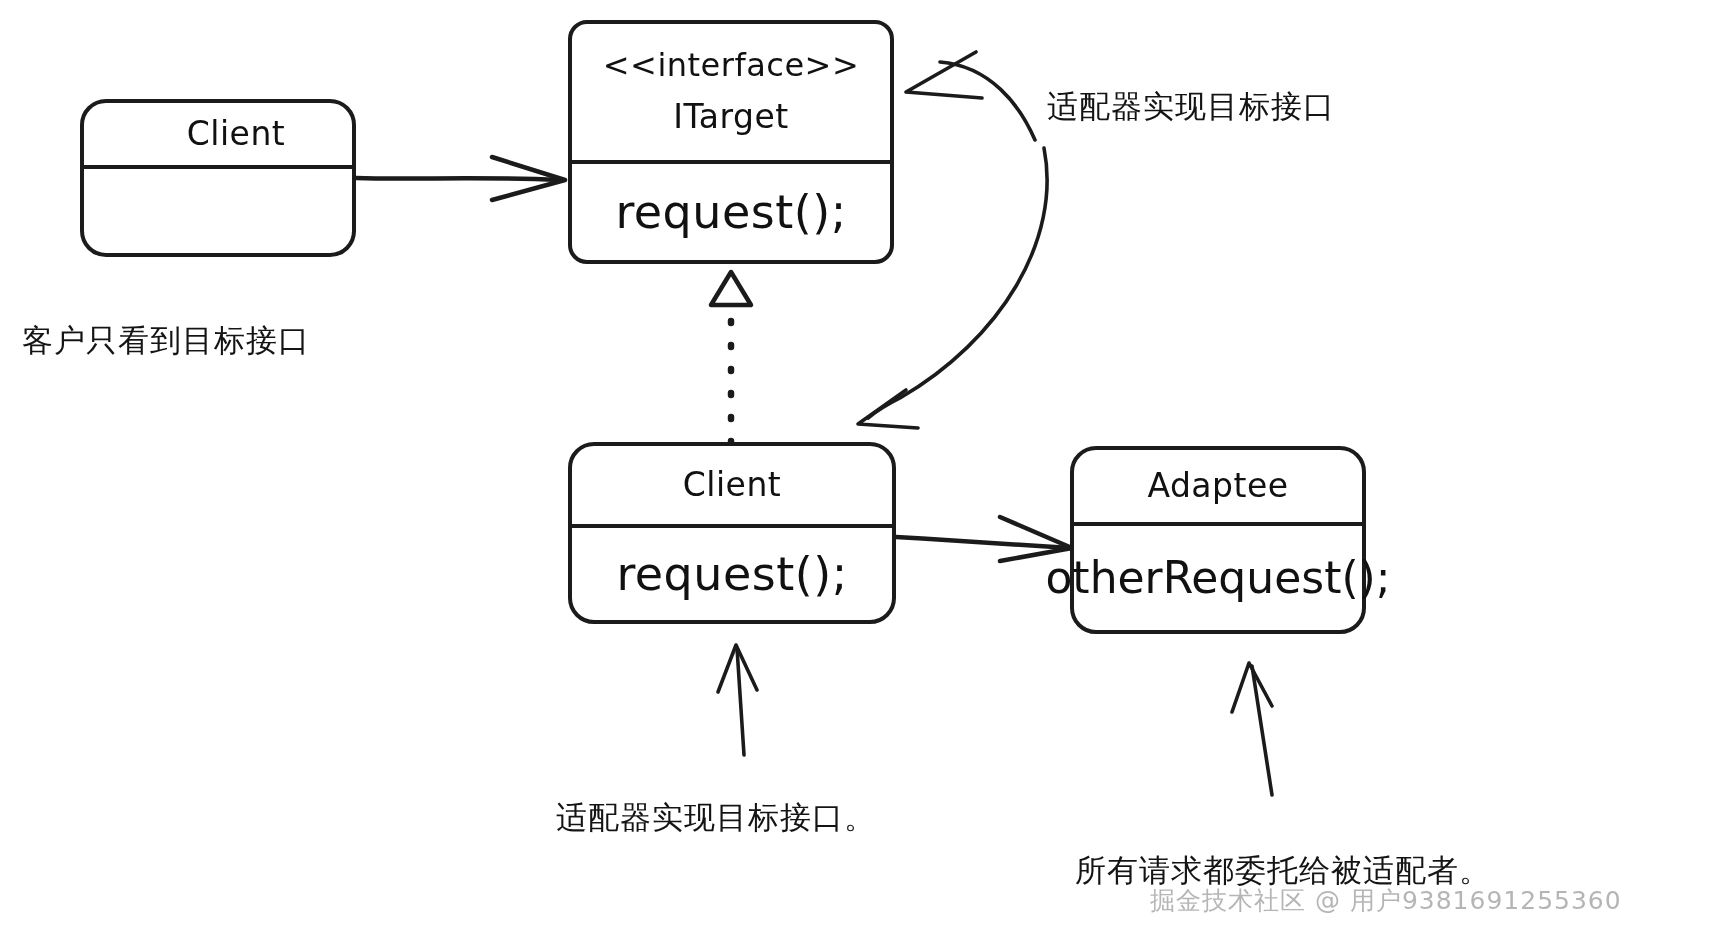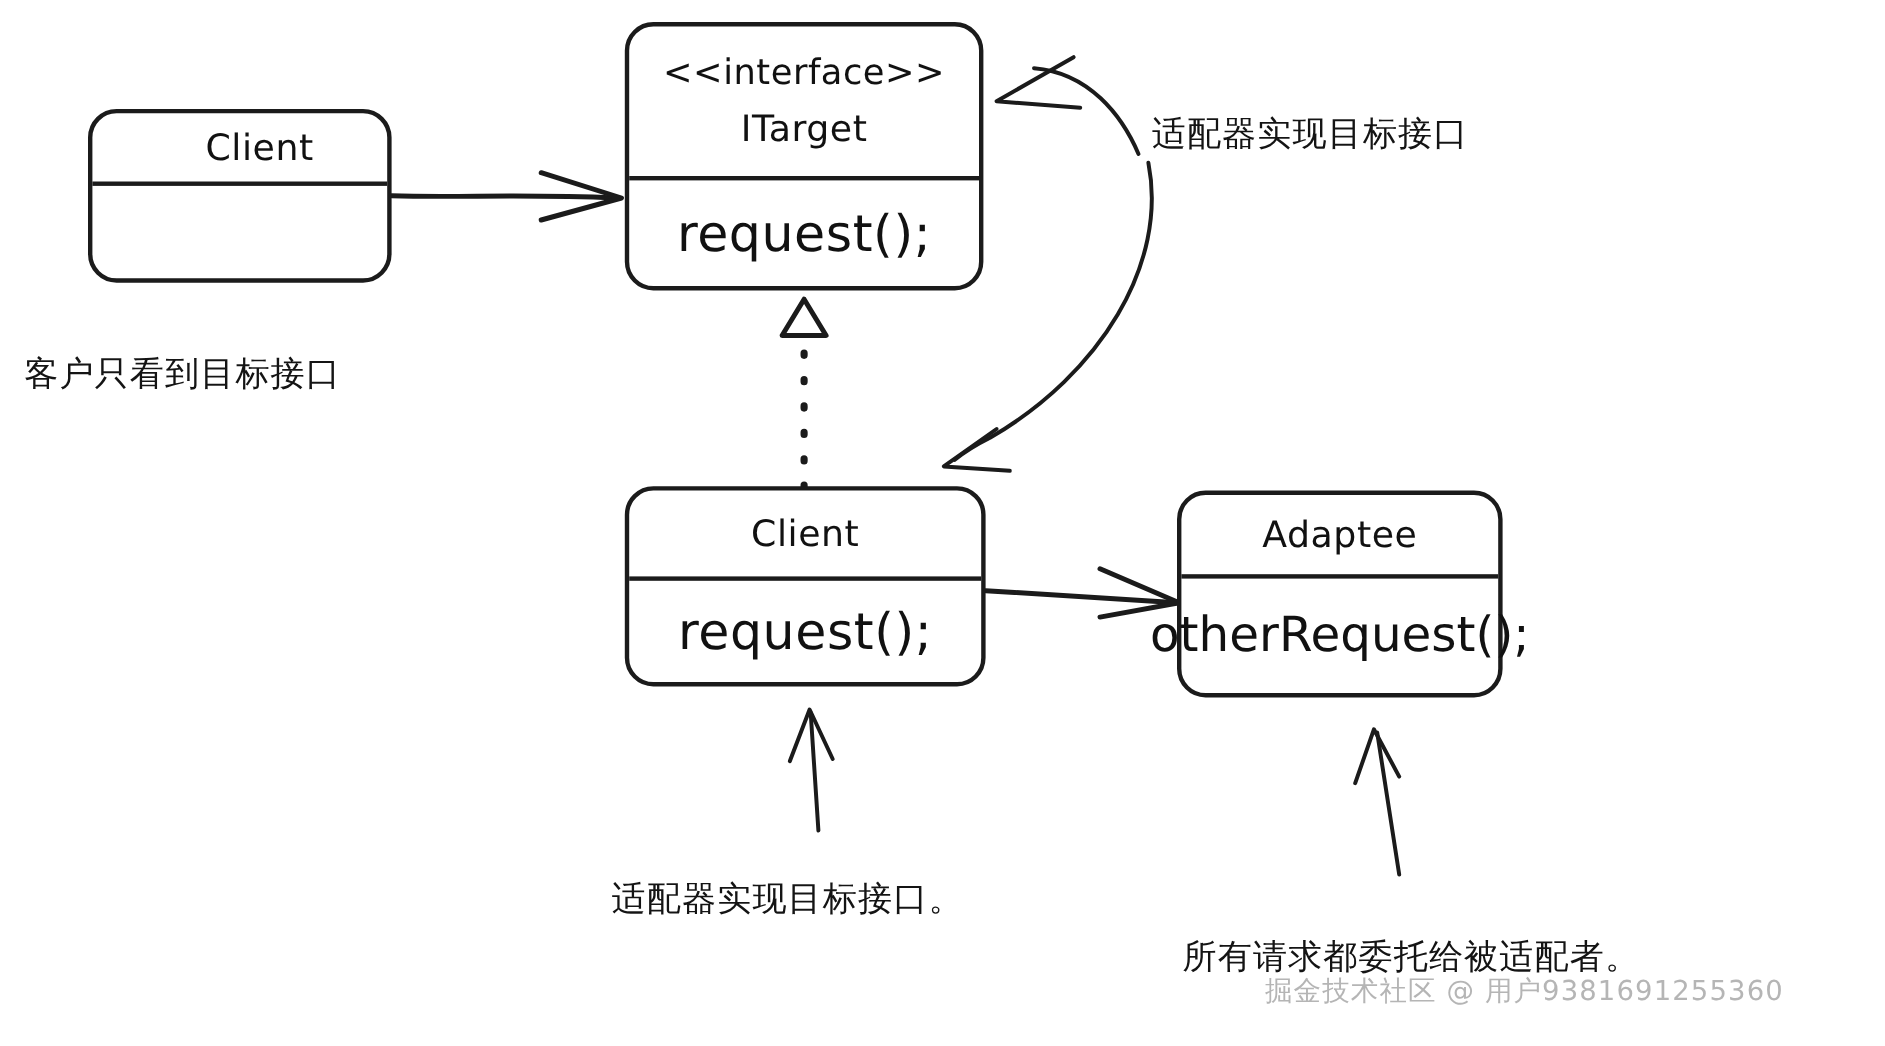--- a/index.html
+++ b/index.html
@@ -136,21 +136,21 @@
   </svg>
 
   <div class="uml-box" style="left:80px; top:99px; width:276px; height:158px;">
     <div class="uml-head" style="height:62px;padding-left:36px;">
       <div class="uml-text">Client</div>
     </div>
     <div class="uml-divider"></div>
     <div class="uml-body"></div>
   </div>
 
-  <div class="uml-box" style="left:568px; top:20px; width:326px; height:244px;">
+  <div class="uml-box" style="left:568px; top:20px; width:326px; height:244px;border-radius:19px;">
     <div class="uml-head" style="height:136px; gap:12px;">
       <div class="uml-text stereo">&lt;&lt;interface&gt;&gt;</div>
       <div class="uml-text">ITarget</div>
     </div>
     <div class="uml-divider"></div>
     <div class="uml-body">
       <div class="uml-text member">request();</div>
     </div>
   </div>
 
@@ -169,21 +169,21 @@
       <div class="uml-text">Adaptee</div>
     </div>
     <div class="uml-divider"></div>
     <div class="uml-body">
       <div class="uml-text wide" style="transform: translateX(0px);">otherRequest();</div>
     </div>
   </div>
 
   <div class="note" style="left:22px; top:318px;">客户只看到目标接口</div>
 
-  <div class="note" style="left:1047px; top:100px;">适配器实现目标接口</div>
+  <div class="note" style="left:1047px; top:84px;">适配器实现目标接口</div>
 
   <div class="note" style="left:556px; top:795px;">适配器实现目标接口。</div>
 
 
   <div class="note" style="left:1075px; top:848px;">所有请求都委托给被适配者。</div>
 
   <div class="watermark" style="left:1150px; top:884px;">掘金技术社区 @ 用户9381691255360</div>
 
 </div>
 

